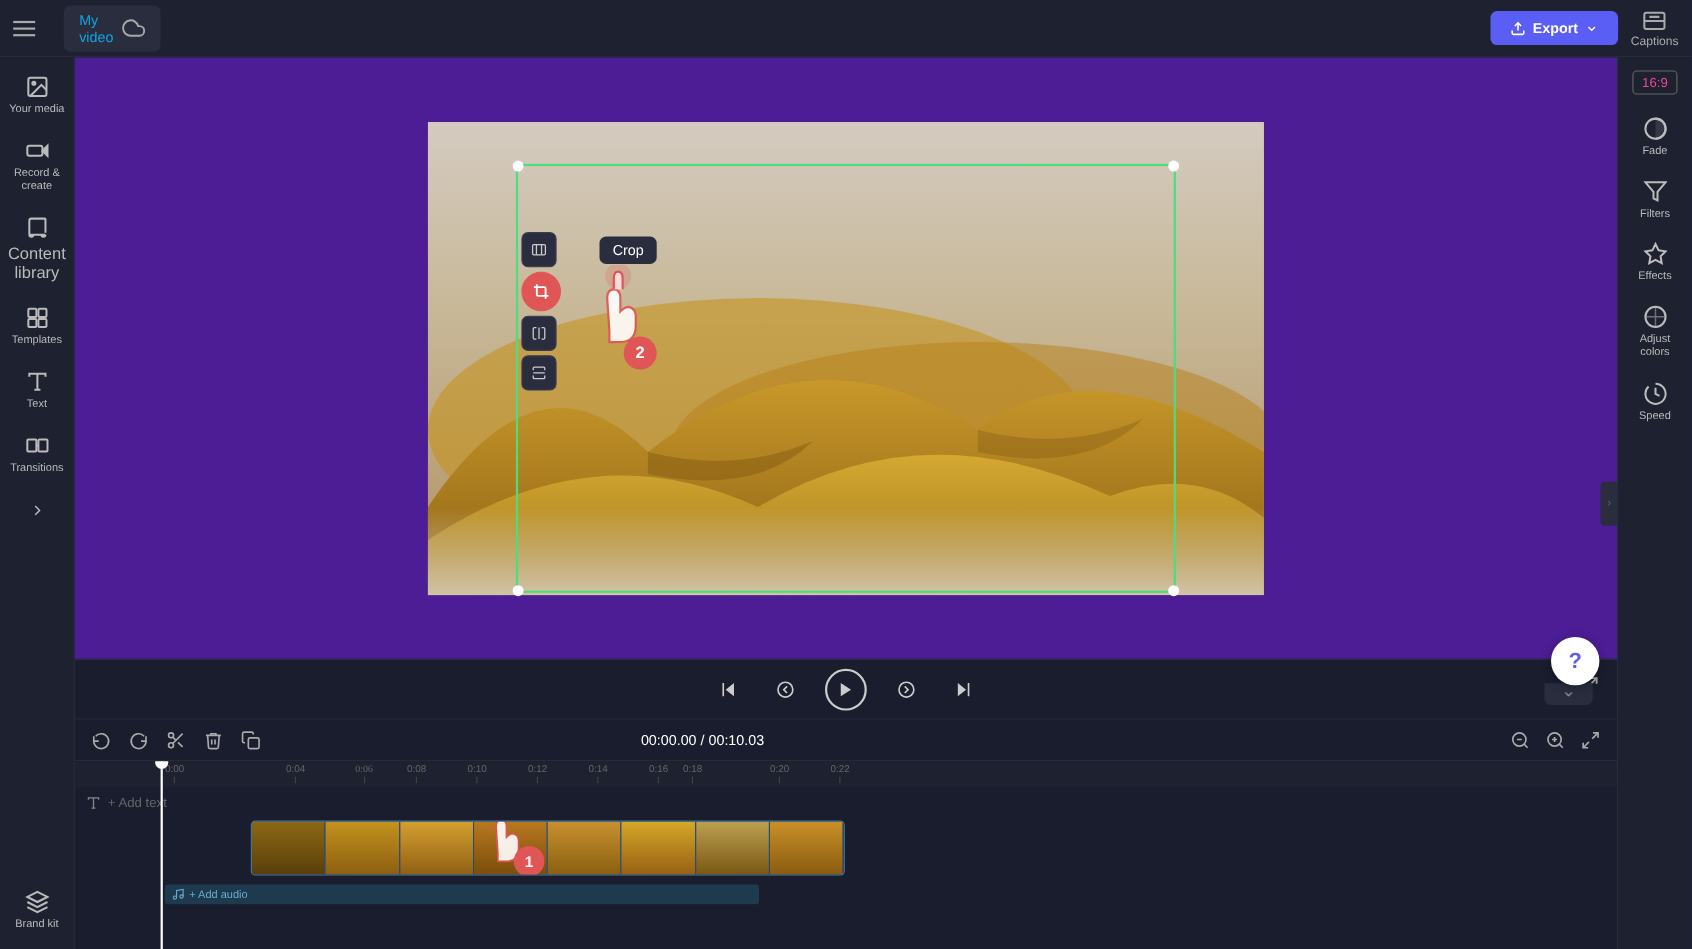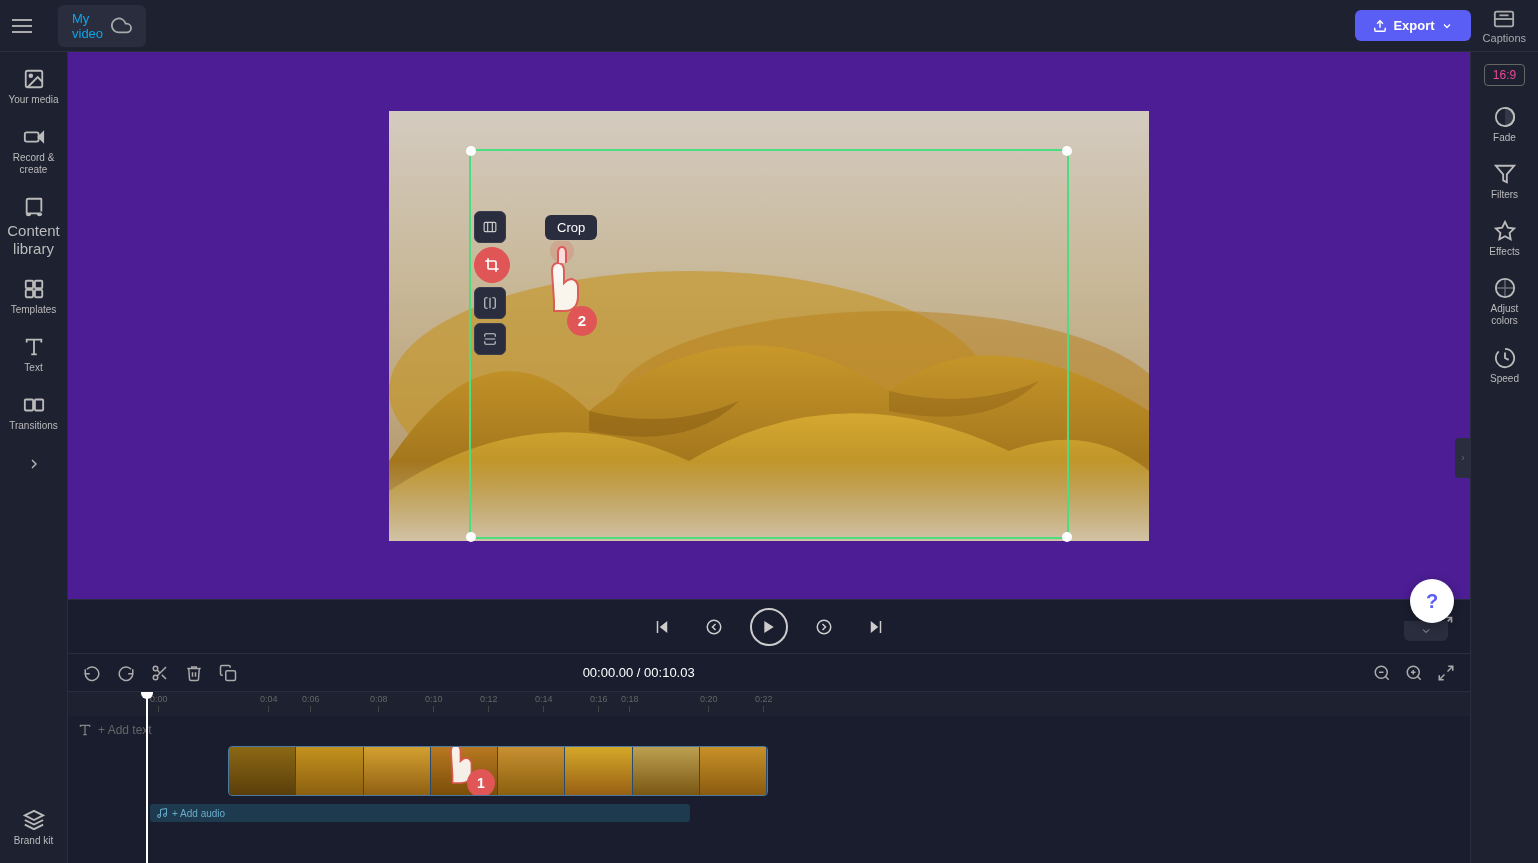--- a/index.html
+++ b/index.html
@@ -819,21 +819,21 @@
       <div class="timeline-tracks" style="position:relative;display:flex;flex-direction:column;">
 
         <div class="timeline-ruler" style="position:relative;flex-shrink:0;padding-left:78px;">
           <div style="position:relative;flex:1;height:24px;">
             <div class="ruler-tick" style="left:4px;">
                 <span>0:00</span>
               </div>
             <div class="ruler-tick" style="left:114px;">
                 <span>0:04</span>
               </div>
-            <div class="ruler-tick" style="left:156px;">
+            <div class="ruler-tick" style="left:177px;font-family:Liberation Serif, serif;">
                 <span>0:06</span>
               </div>
             <div class="ruler-tick" style="left:224px;">
                 <span>0:08</span>
               </div>
             <div class="ruler-tick" style="left:279px;">
                 <span>0:10</span>
               </div>
             <div class="ruler-tick" style="left:334px;">
                 <span>0:12</span>

